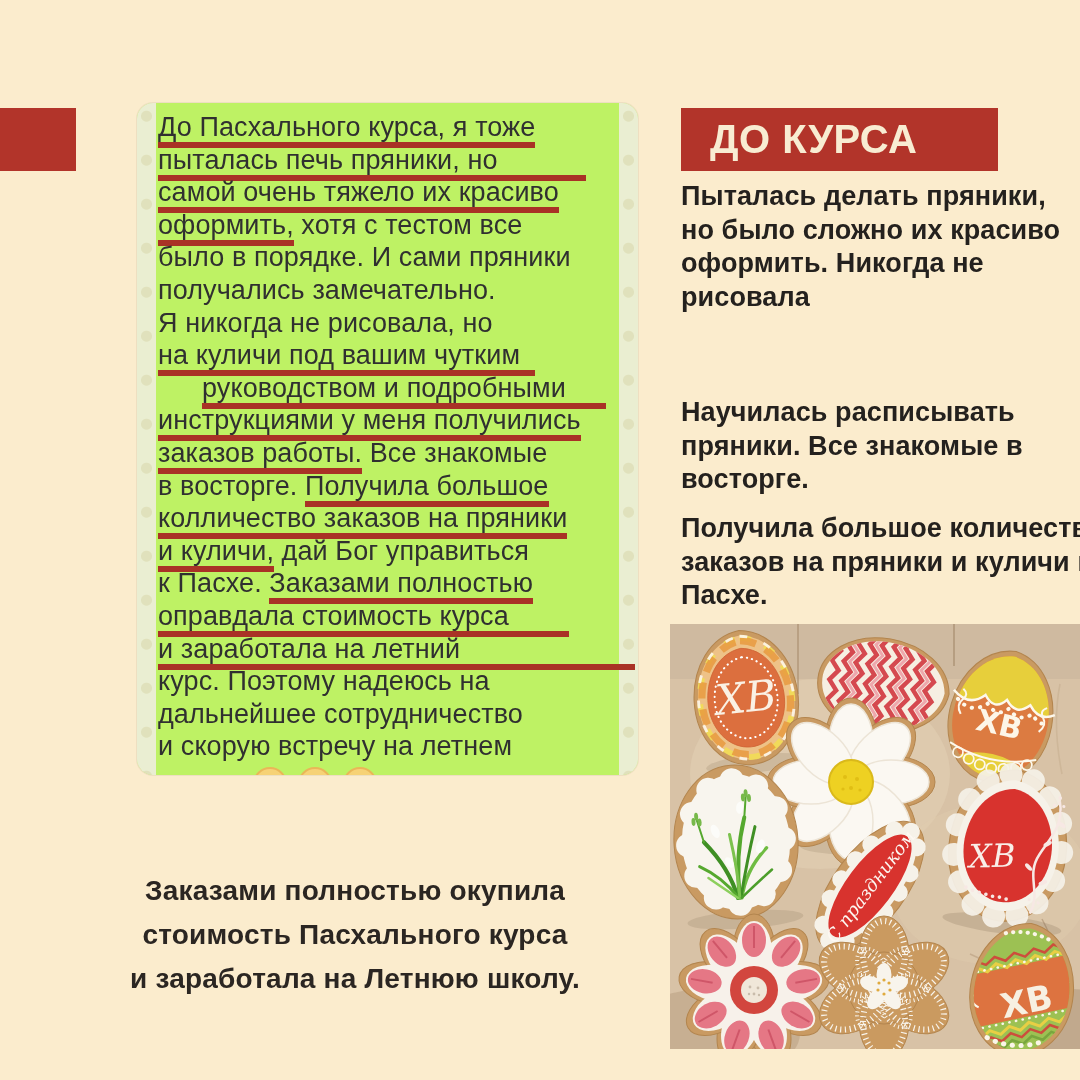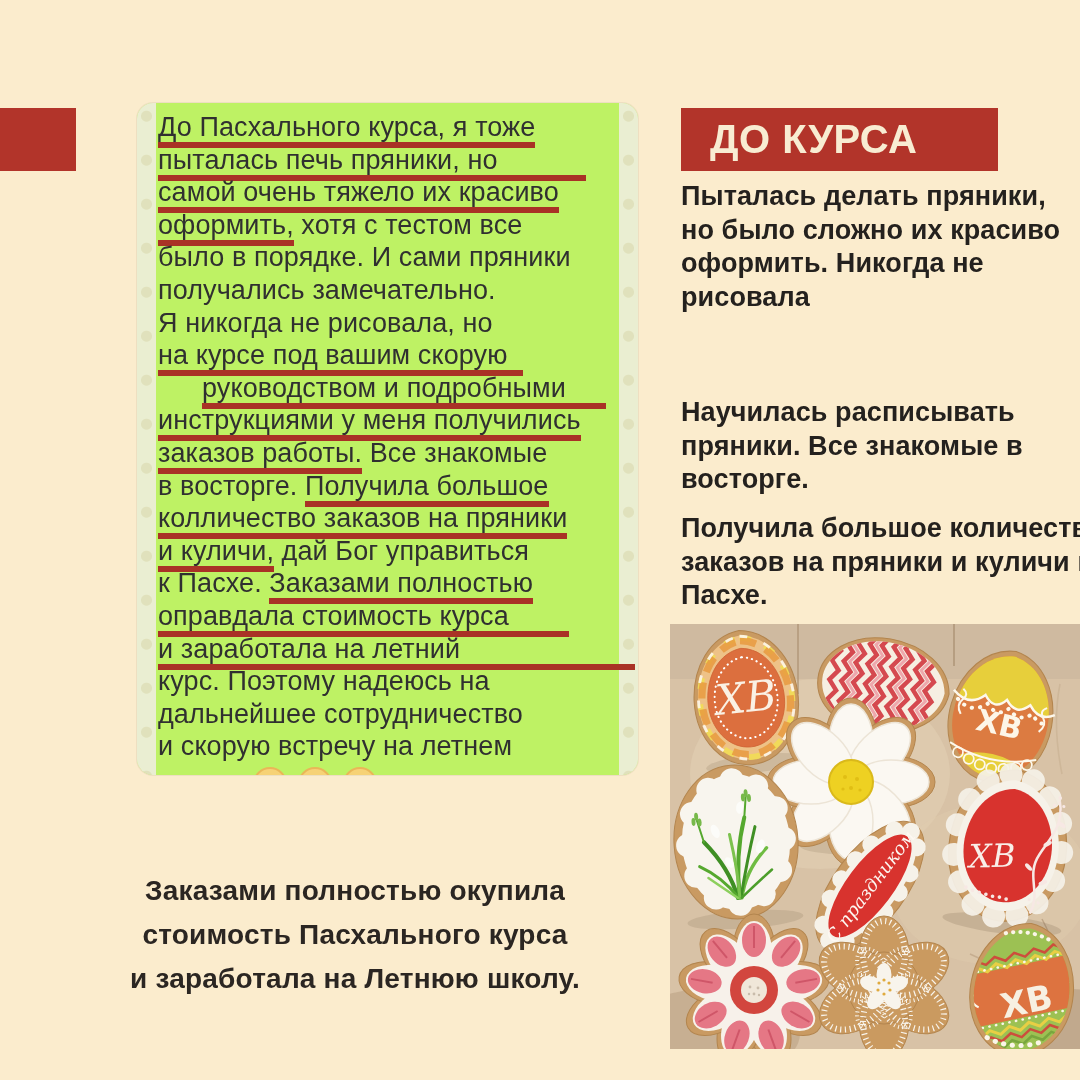--- a/index.html
+++ b/index.html
@@ -64,21 +64,21 @@
     <div class="chat-doodle left"></div>
     <div class="chat-doodle right"></div>
     <div class="chat-lines" id="chat-lines">
         <div class="chat-line"><span class="u">До Пасхального курса, я тоже</span></div>
         <div class="chat-line"><span class="u" style="padding-right: 88px;">пыталась печь пряники, но</span></div>
         <div class="chat-line"><span class="u">самой очень тяжело их красиво</span></div>
         <div class="chat-line"><span class="u">оформить,</span><span> хотя с тестом все</span></div>
         <div class="chat-line"><span>было в порядке. И сами пряники</span></div>
         <div class="chat-line"><span>получались замечательно.</span></div>
         <div class="chat-line"><span>Я никогда не рисовала, но</span></div>
-        <div class="chat-line"><span class="u" style="padding-right: 15px;">на курсе под вашим скорую</span></div>
+        <div class="chat-line"><span class="u" style="padding-right: 15px;">на куличи под вашим чутким</span></div>
         <div class="chat-line"><span class="u" style="padding-right: 40px; margin-left: 44px;">руководством и подробными</span></div>
         <div class="chat-line"><span class="u">инструкциями у меня получились</span></div>
         <div class="chat-line"><span class="u">заказов работы.</span><span> Все знакомые</span></div>
         <div class="chat-line"><span>в восторге. </span><span class="u">Получила большое</span></div>
         <div class="chat-line"><span class="u">колличество заказов на пряники</span></div>
         <div class="chat-line"><span class="u">и куличи,</span><span> дай Бог управиться</span></div>
         <div class="chat-line"><span>к Пасхе. </span><span class="u">Заказами полностью</span></div>
         <div class="chat-line"><span class="u" style="padding-right: 60px;">оправдала стоимость курса</span></div>
         <div class="chat-line"><span class="u" style="padding-right: 175px; margin-top: 40px;">и заработала на летний</span></div>
         <div class="chat-line"><span>курс. Поэтому надеюсь на</span></div>

